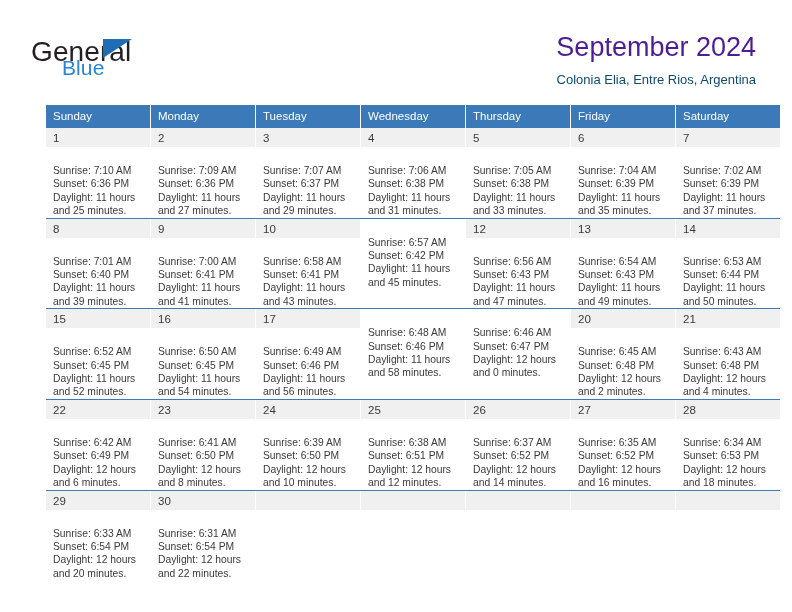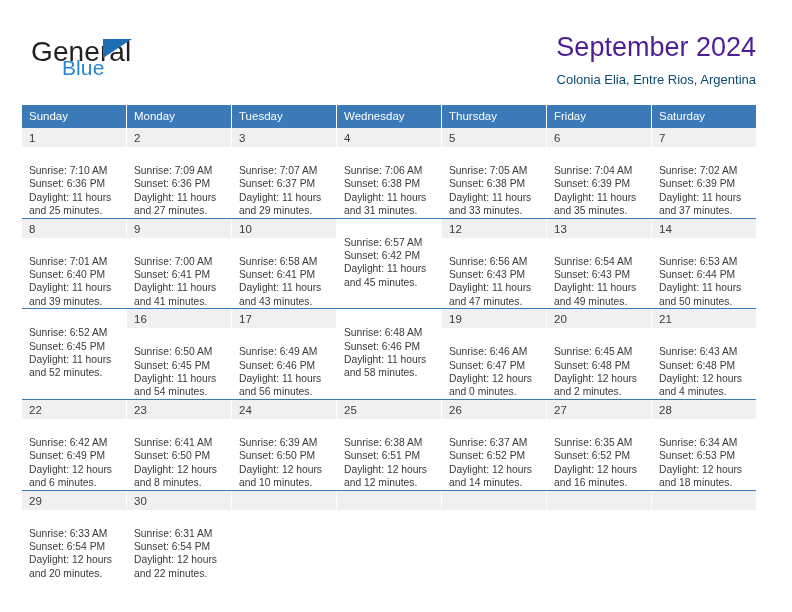--- a/index.html
+++ b/index.html
@@ -80,21 +80,21 @@
     font-size: 13px;
     color: #0c4a6e;
     line-height: 20px;
     margin-top: 6px;
     white-space: nowrap;
   }
 
   
   .calendar {
     position: absolute;
-    left: 22px;
+    left: 46px;
     top: 105px;
     width: 734px;
   }
   .cal-head {
     display: flex;
     width: 100%;
     background: #ffffff;
   }
   .cal-head .hcell {
     flex: 1 1 0;
@@ -303,20 +303,21 @@
             <div class="dayinfo">
               <div>Sunrise: 6:53 AM</div>
               <div>Sunset: 6:44 PM</div>
               <div>Daylight: 11 hours</div>
               <div>and 50 minutes.</div>
             </div>
           </div>
         </div>
         <div class="week">
           <div class="daycell">
+            <div class="daynum-band"><span class="daynum">15</span></div>
             <div class="dayinfo">
               <div>Sunrise: 6:52 AM</div>
               <div>Sunset: 6:45 PM</div>
               <div>Daylight: 11 hours</div>
               <div>and 52 minutes.</div>
             </div>
           </div>
           <div class="daycell">
             <div class="daynum-band"><span class="daynum">16</span></div>
             <div class="dayinfo">
@@ -337,21 +338,20 @@
           </div>
           <div class="daycell">
             <div class="dayinfo">
               <div>Sunrise: 6:48 AM</div>
               <div>Sunset: 6:46 PM</div>
               <div>Daylight: 11 hours</div>
               <div>and 58 minutes.</div>
             </div>
           </div>
           <div class="daycell">
-            <div class="daynum-band"><span class="daynum">19</span></div>
             <div class="dayinfo">
               <div>Sunrise: 6:46 AM</div>
               <div>Sunset: 6:47 PM</div>
               <div>Daylight: 12 hours</div>
               <div>and 0 minutes.</div>
             </div>
           </div>
           <div class="daycell">
             <div class="daynum-band"><span class="daynum">20</span></div>
             <div class="dayinfo">

